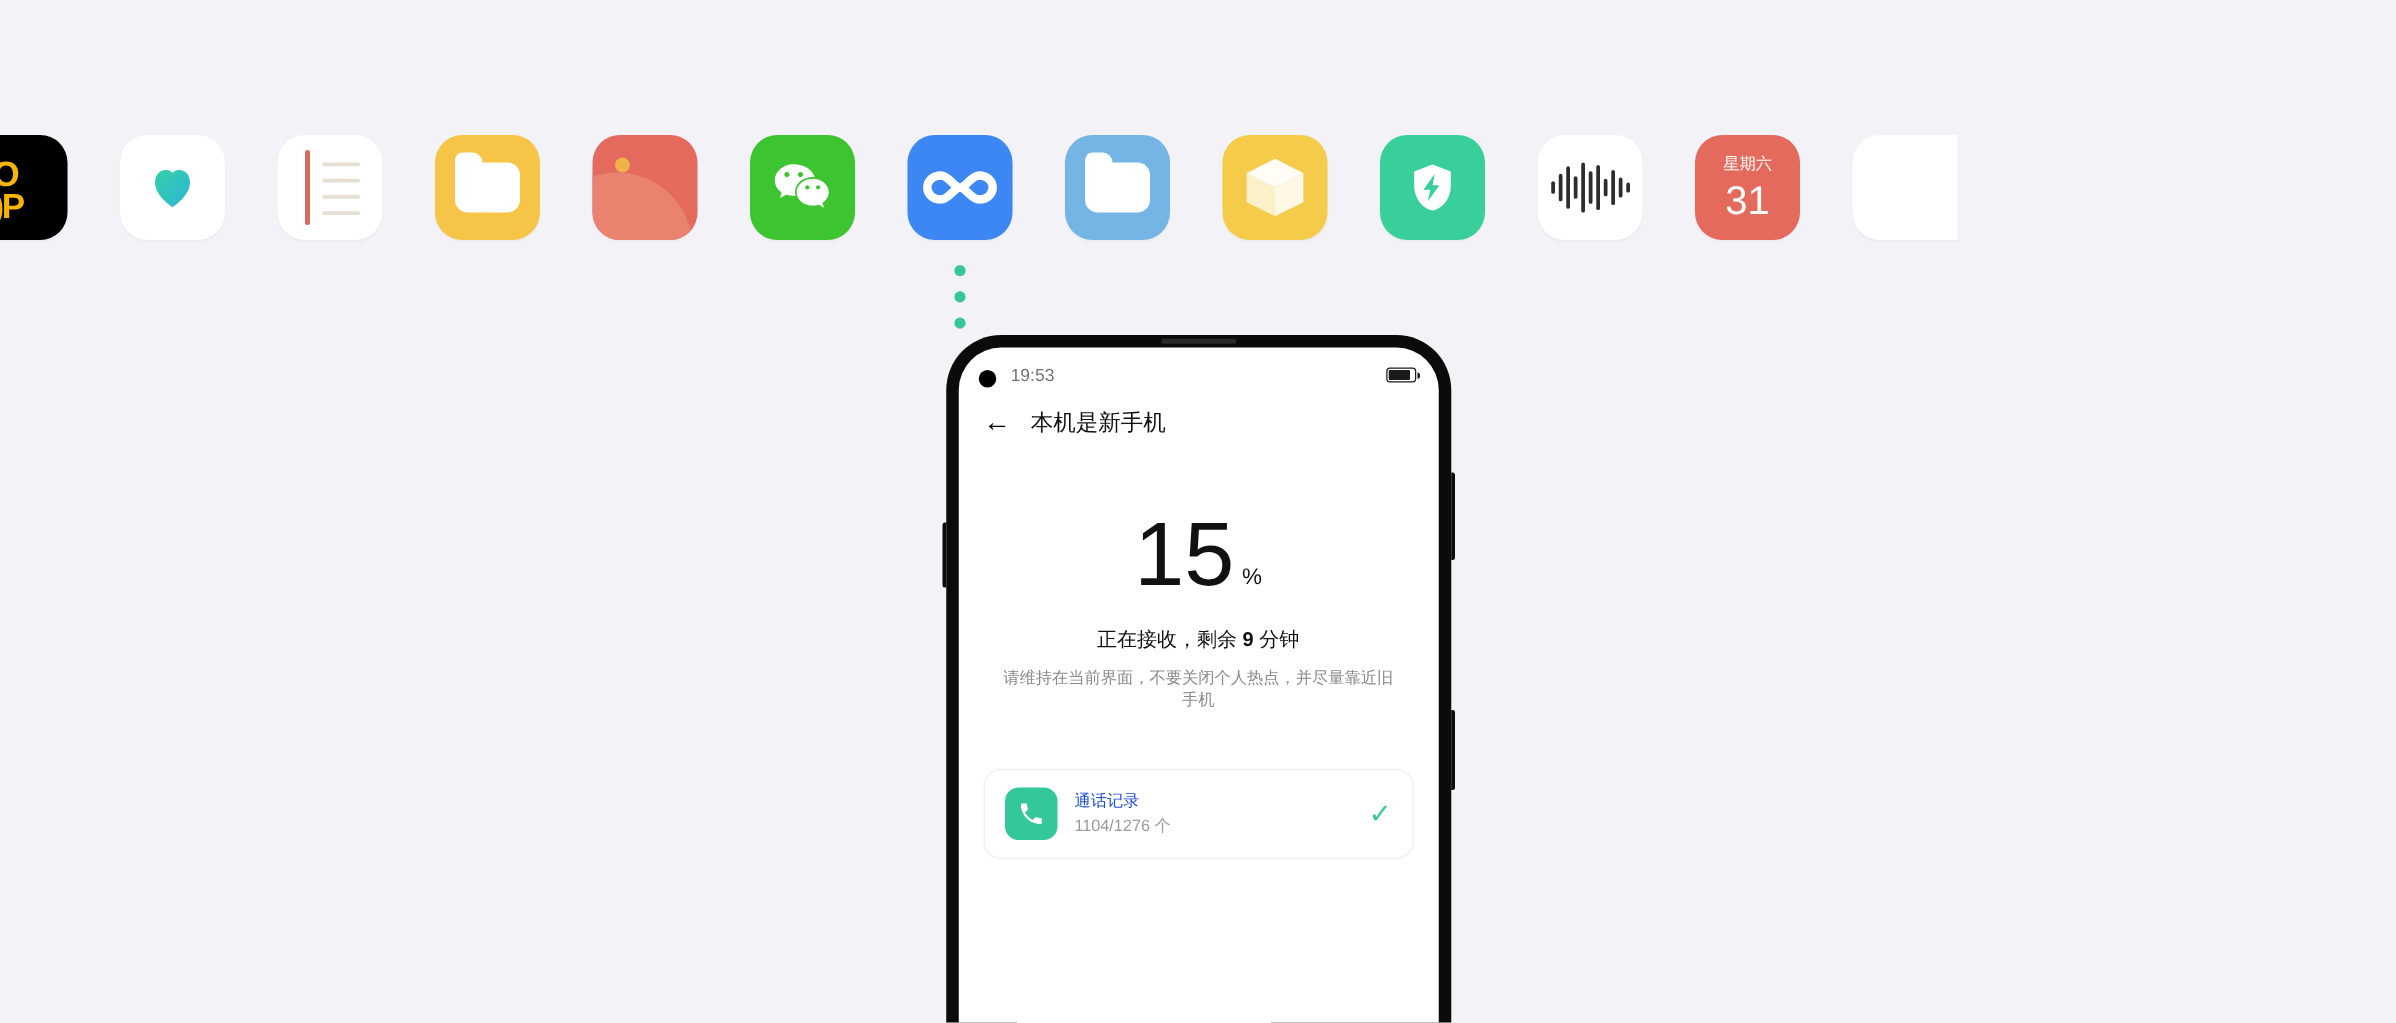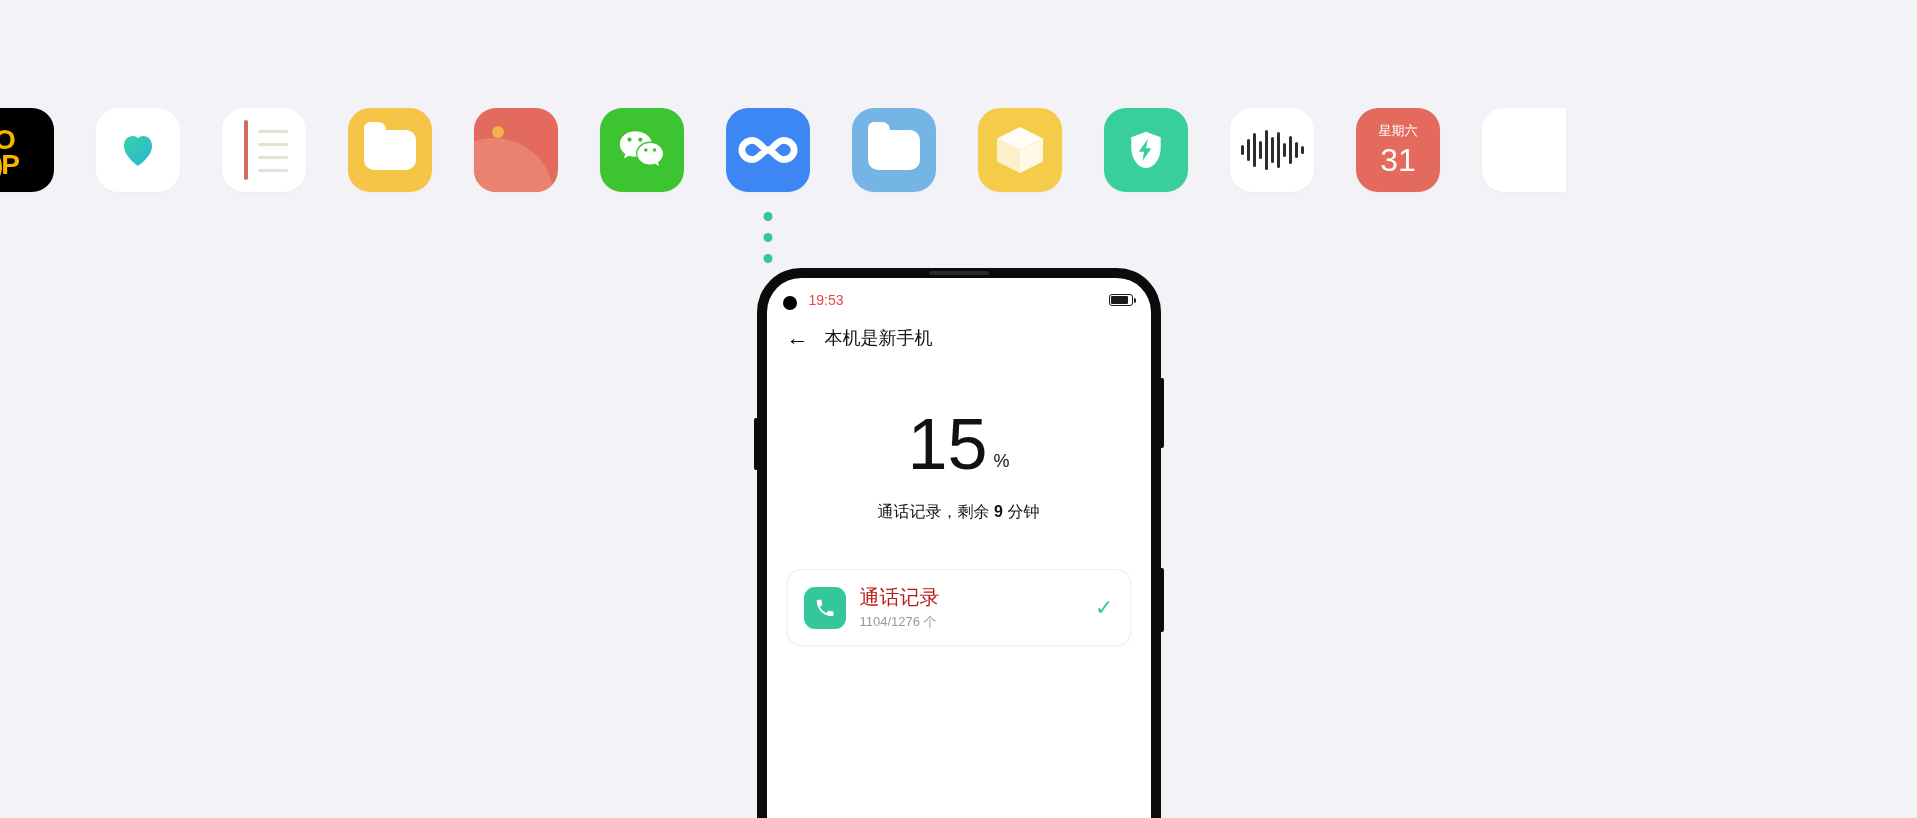--- a/index.html
+++ b/index.html
@@ -100,21 +100,21 @@
     width:100%; height:100%;
     border-radius:34px 34px 0 0;
     overflow:hidden;
     position:relative;
   }
   .punch{ position:absolute; top:18px; left:16px; width:14px; height:14px; background:#000; border-radius:50%;}
   .statusbar{
     height:44px;
     display:flex; align-items:center; justify-content:space-between;
     padding:0 18px 0 42px;
-    font-size:14px; color:#ef4444; font-weight:500;
+    font-size:14px; color:#737373; font-weight:500;
   }
   .battery{ width:24px; height:12px; border:1.5px solid #1a1a1a; border-radius:3px; position:relative;}
   .battery::after{content:"";position:absolute;right:-4px;top:3px;width:2px;height:5px;background:#1a1a1a;border-radius:0 2px 2px 0;}
   .battery .fill{position:absolute;left:1px;top:1px;bottom:1px;width:80%;background:#1a1a1a;border-radius:1px;}
 
   .navbar{ display:flex; align-items:center; gap:16px; padding:4px 20px 0 20px;}
   .back-arrow{ font-size:22px; line-height:1; }
   .title{ font-size:18px; font-weight:500; color:#111;}
 
   .progress-area{ text-align:center; padding-top:58px;}
@@ -130,21 +130,21 @@
     border:1px solid #eee;
     border-radius:14px;
     padding:14px 16px;
     display:flex; align-items:center; gap:14px;
     box-shadow:0 1px 3px rgba(0,0,0,.03);
   }
   .card .ic{
     width:42px;height:42px;border-radius:11px;background:#34c79a;display:flex;align-items:center;justify-content:center;
   }
   .card .txt{ flex:1; }
-  .card .name{ font-size:20px; color:#b91c1c;}
+  .card .name{ font-size:13px; color:#1d4ed8;}
   .card .sub{ font-size:13px; color:#9a9a9a; margin-top:2px;}
   .card .check{ color:#34c79a; font-size:22px;}
 </style>
 </head>
 <body>
 
 <div class="app-strip">
 
   <div class="app-icon ic-soloop first">
     <span>O<br>)P</span>
@@ -261,22 +261,23 @@
       <span class="back-arrow">←</span>
       <span class="title">本机是新手机</span>
     </div>
 
     <div class="progress-area">
       <div class="pct">
         <span>15</span>
         <span class="unit">%</span>
       </div>
       <div class="status-line">
-        <span>通话记录，剩余 </span><b>9</b><span> 分钟</span>
-      </div>
+        <span>正在接收，剩余 </span><b>9</b><span> 分钟</span>
+      </div>
+      <div class="hint">请维持在当前界面，不要关闭个人热点，并尽量靠近旧手机</div>
     </div>
 
     <div class="card">
       <div class="ic">
         <svg viewBox="0 0 24 24" width="22" height="22">
           <path fill="#fff" d="M6.6 10.8c1.4 2.8 3.8 5.1 6.6 6.6l2.2-2.2c.3-.3.7-.4 1-.2 1.2.4 2.5.6 3.8.6.6 0 1 .4 1 1V20c0 .6-.4 1-1 1C10.6 21 3 13.4 3 4c0-.6.4-1 1-1h3.4c.6 0 1 .4 1 1 0 1.3.2 2.6.6 3.8.1.4 0 .8-.2 1l-2.2 2z"></path>
         </svg>
       </div>
       <div class="txt">
         <div class="name">通话记录</div>

